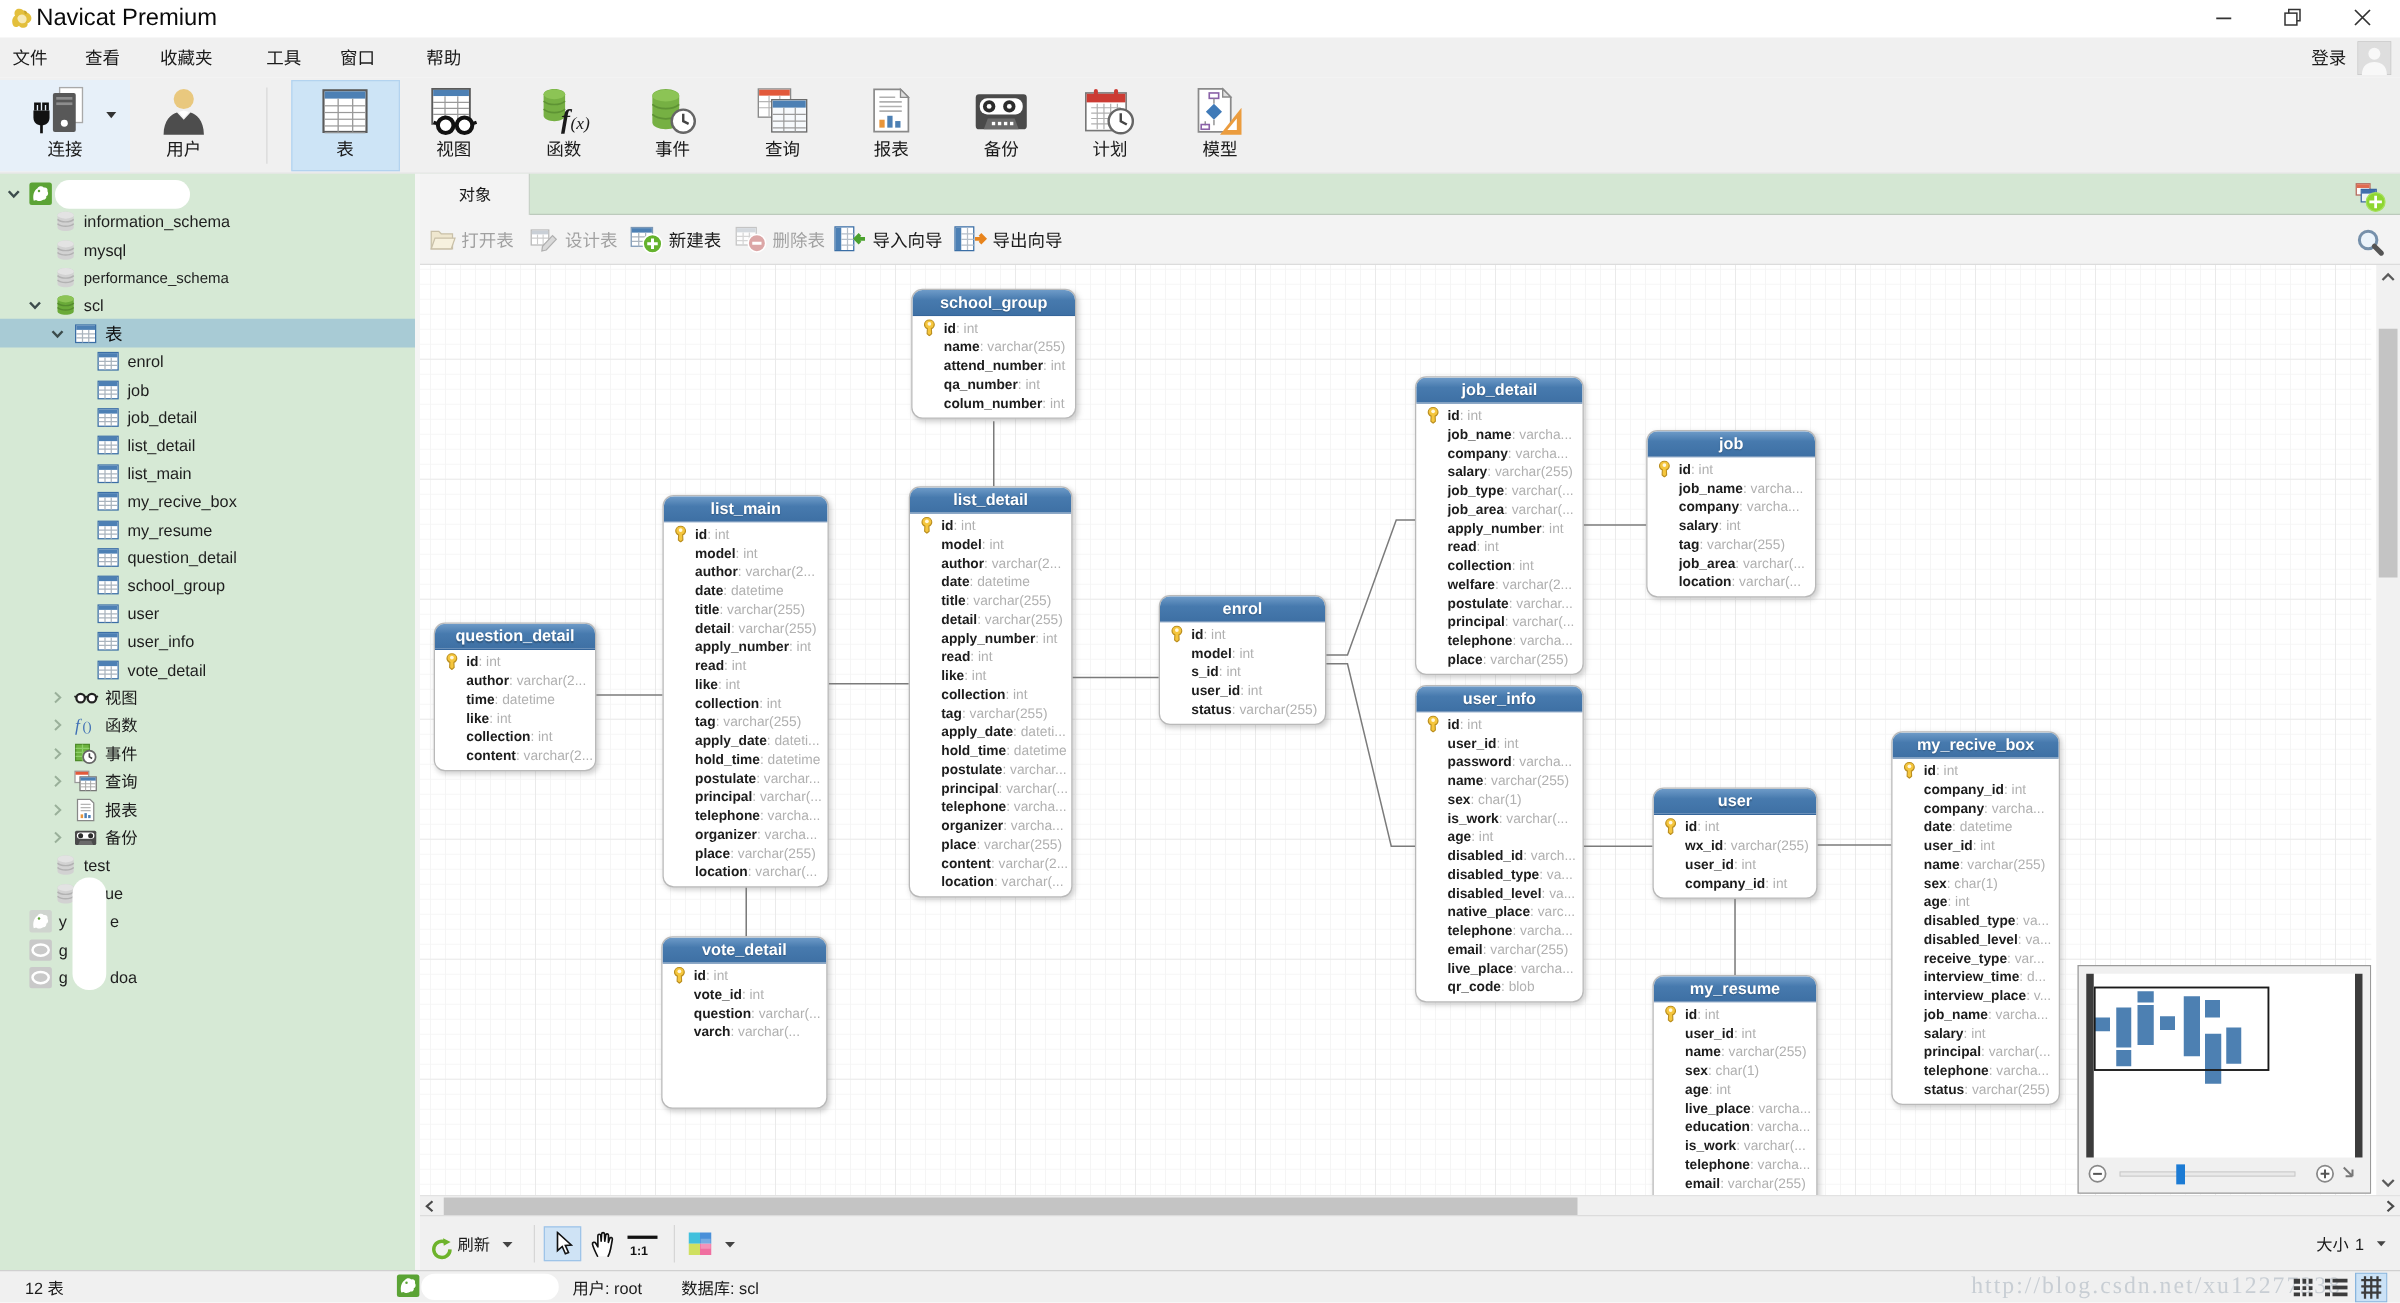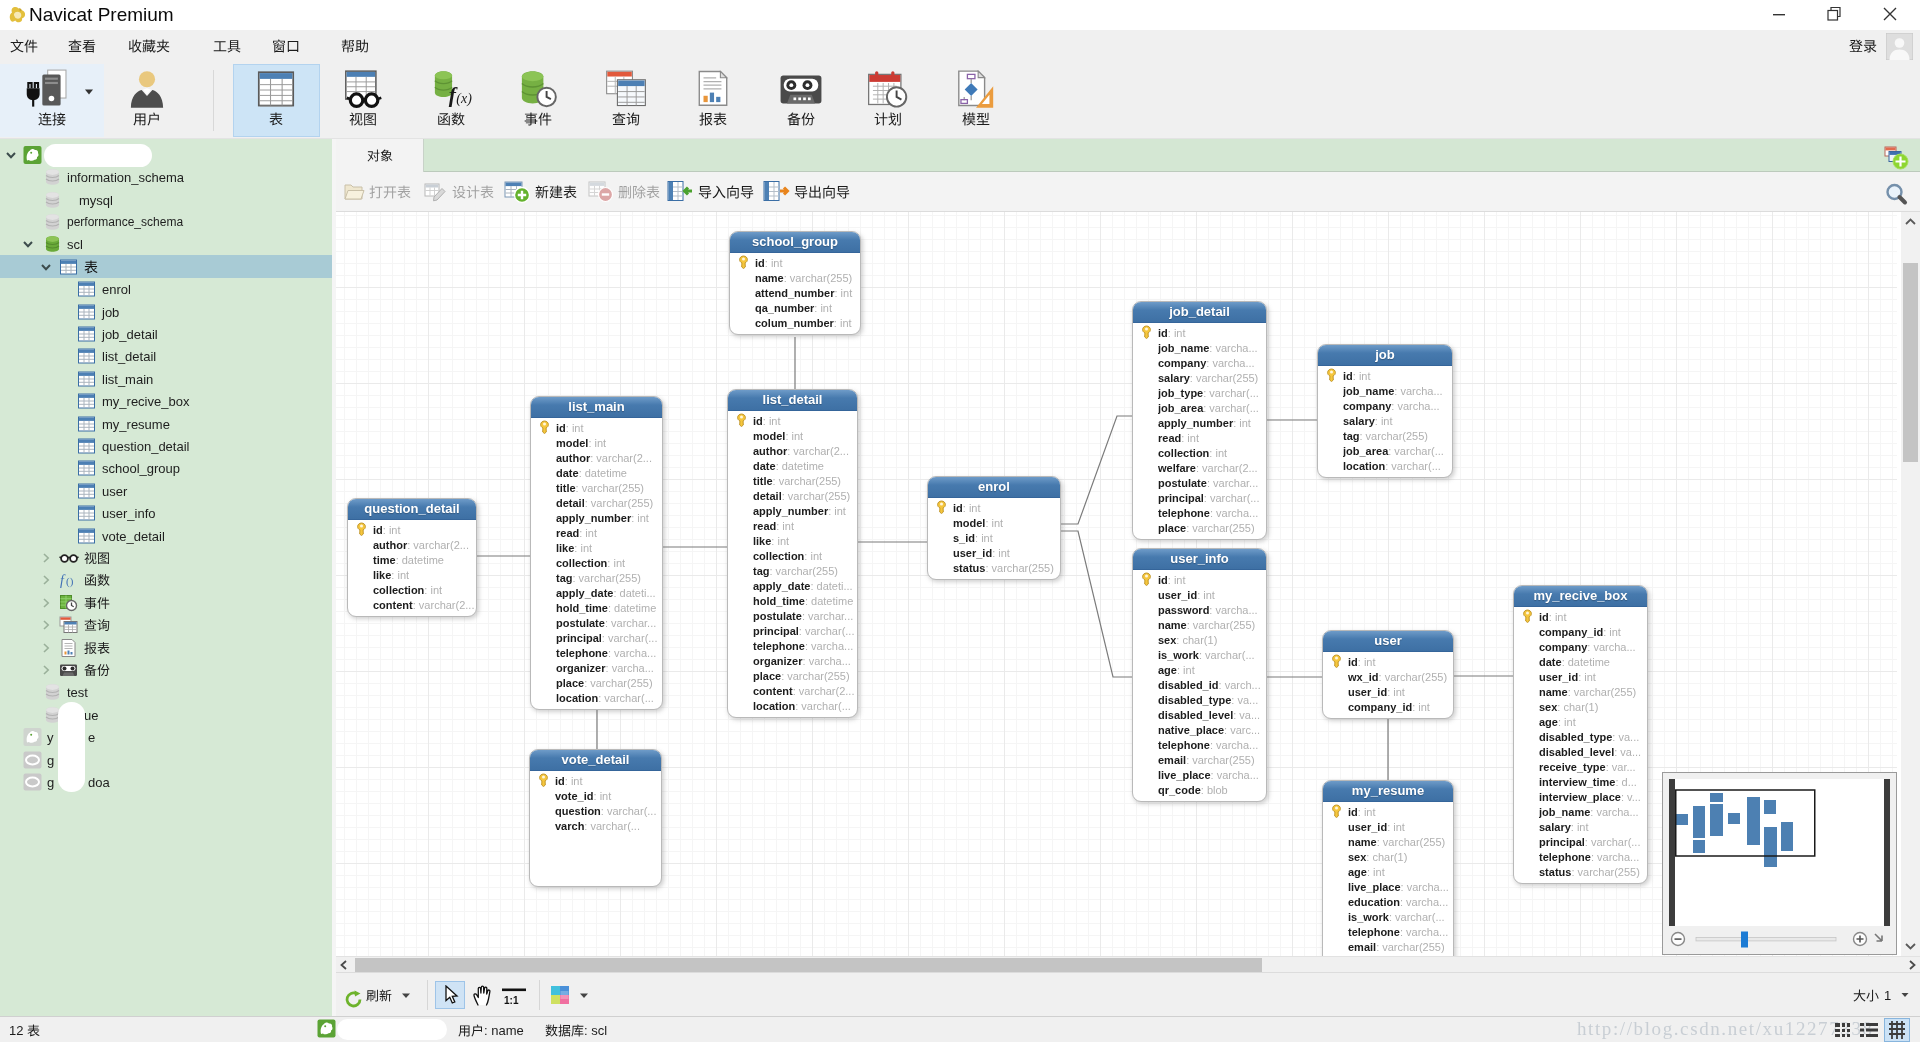--- a/index.html
+++ b/index.html
@@ -344,21 +344,21 @@
     </div>
     <div class="trow" style="top:49.0px;">
       <span class="abs" style="left:43px;top:50%;transform:translateY(-50%);display:flex;align-items:center">
         <svg width="19" height="19" viewBox="0 0 19 19">
 <path d="M3,4.6 C3,3 5.9,1.8 9.5,1.8 C13.1,1.8 16,3 16,4.6 L16,14.4 C16,16 13.1,17.2 9.5,17.2 C5.9,17.2 3,16 3,14.4 Z" fill="#d2d2d2"></path>
 <ellipse cx="9.5" cy="4.6" rx="6.5" ry="2.8" fill="#e3e3e3"></ellipse>
 <path d="M3,8 C4.5,9.4 6.8,10 9.5,10 C12.2,10 14.5,9.4 16,8" stroke="#b2b2b2" stroke-width="1.1" fill="none"></path>
 <path d="M3,11.5 C4.5,12.9 6.8,13.5 9.5,13.5 C12.2,13.5 14.5,12.9 16,11.5" stroke="#b2b2b2" stroke-width="1.1" fill="none"></path>
         </svg>
       </span>
-      <span class="abs" style="left:79px;top:50%;transform:translateY(-50%);display:flex;align-items:flex-start">
+      <span class="abs" style="left:67px;top:50%;transform:translateY(-50%);display:flex;align-items:flex-start">
         <span style="font-size:13px;color:#1e1e1e;font-family:'Liberation Sans',sans-serif">mysql</span>
       </span>
     </div>
     <div class="trow" style="top:71.4px;">
       <span class="abs" style="left:43px;top:50%;transform:translateY(-50%);display:flex;align-items:center">
         <svg width="19" height="19" viewBox="0 0 19 19">
 <path d="M3,4.6 C3,3 5.9,1.8 9.5,1.8 C13.1,1.8 16,3 16,4.6 L16,14.4 C16,16 13.1,17.2 9.5,17.2 C5.9,17.2 3,16 3,14.4 Z" fill="#d2d2d2"></path>
 <ellipse cx="9.5" cy="4.6" rx="6.5" ry="2.8" fill="#e3e3e3"></ellipse>
 <path d="M3,8 C4.5,9.4 6.8,10 9.5,10 C12.2,10 14.5,9.4 16,8" stroke="#b2b2b2" stroke-width="1.1" fill="none"></path>
 <path d="M3,11.5 C4.5,12.9 6.8,13.5 9.5,13.5 C12.2,13.5 14.5,12.9 16,11.5" stroke="#b2b2b2" stroke-width="1.1" fill="none"></path>
@@ -1247,40 +1247,40 @@
       <svg class="k" style="width:13px;height:13px;fill:#1c1c1c" viewBox="0 0 100 100">
         <path d="M46.4 5.4V85.6C46.4 87.6 45.6 88.2 43.6 88.3C41.5 88.4 34.3 88.5 27 88.2C28.2 90.3 29.6 93.9 30.1 96C39.5 96.1 45.7 95.9 49.4 94.6C53 93.4 54.5 91.1 54.5 85.6V5.4ZM70.5 30.9C79.1 45.3 87.2 64 89.5 75.9L97.6 72.6C95 60.6 86.5 42.2 77.7 28.2ZM20.2 28.9C17.7 42.3 12.1 59.6 3.2 70.2C5.3 71.1 8.6 72.9 10.3 74.2C19.4 63.1 25.3 45 28.6 30.3Z"></path>
       </svg>
       <span style="font-size:13px;color:#1c1c1c;margin-left:5px">1</span>
     </div>
     <svg class="abs" style="left:1564px;top:19px" width="10" height="7" viewBox="0 0 10 7">
       <path d="M1.5,1 L5,5 L8.5,1 Z" fill="#444"></path>
     </svg>
   </div>
 <div class="statusbar">
-    <div class="abs lab" style="left:9px;top:0;height:26px">
+    <div class="abs lab" style="left:20px;top:0;height:26px">
       <span style="font-size:13px;color:#1c1c1c;margin-right:4px">12</span>
       <svg class="k" style="width:13px;height:13px;fill:#1c1c1c" viewBox="0 0 100 100">
         <path d="M25.2 95.9C27.5 94.4 31.2 93.1 59.1 84.2C58.7 82.6 58.1 79.7 57.9 77.6L33.5 84.9V62.9C39.5 58.8 44.9 54.3 49.2 49.5C57 70.5 71 85.7 91.7 92.6C92.8 90.6 95 87.7 96.7 86.1C86.8 83.2 78.3 78.3 71.4 71.8C77.7 67.9 85 62.7 90.8 57.8L84.6 53.4C80.2 57.7 73.2 63.1 67.2 67.3C62.8 62.1 59.2 56.1 56.6 49.5H93.4V43H53.6V34.1H85.8V27.9H53.6V19.4H90.2V12.9H53.6V4H46V12.9H10.5V19.4H46V27.9H15.6V34.1H46V43H6.5V49.5H39.7C30.2 58 16 65.7 3.6 69.7C5.2 71.2 7.4 74 8.6 75.8C14.2 73.8 20.1 71 25.8 67.7V82.5C25.8 86.5 23.6 88.2 21.9 89.1C23.1 90.7 24.7 94.1 25.2 95.9Z"></path>
       </svg>
     </div>
     <div class="abs" style="left:317px;top:2px"><svg width="19" height="19" viewBox="0 0 19 19">
 <rect x="0.5" y="0.5" width="18" height="18" rx="2" fill="#5ba335"></rect>
 <path d="M4,15 C3,11 4,7 7,5 C8,3.5 10.5,3 12,4.5 C14,4 15.5,5.5 15,7.5 C16,9 15.5,11 14,11.5 C14.5,13 13,14.5 11.5,14.2 C10,15.5 7,15.8 6,14.5 Z" fill="#fff"></path>
 <circle cx="8.2" cy="7.2" r="1" fill="#5ba335"></circle>
       </svg></div>
     <div class="pill" style="left:337px;top:2px;width:110px;height:21px"></div>
     <div class="abs lab" style="left:458px;top:0;height:26px">
       <svg class="k" style="width:13px;height:13px;fill:#1c1c1c" viewBox="0 0 100 100">
         <path d="M15.3 11V47.3C15.3 61.4 14.3 79.1 3.2 91.6C4.9 92.5 7.9 95 9 96.5C16.7 88 20.1 76.5 21.6 65.3H46.7V95.1H54.3V65.3H81.3V85.8C81.3 87.6 80.6 88.2 78.6 88.3C76.7 88.4 69.9 88.5 62.9 88.2C63.9 90.2 65.1 93.5 65.5 95.4C74.9 95.5 80.7 95.4 84.1 94.2C87.5 93 88.7 90.7 88.7 85.8V11ZM22.7 18.2H46.7V34.3H22.7ZM81.3 18.2V34.3H54.3V18.2ZM22.7 41.4H46.7V58.2H22.3C22.6 54.4 22.7 50.7 22.7 47.3ZM81.3 41.4V58.2H54.3V41.4Z"></path>
       </svg>
       <svg class="k" style="width:13px;height:13px;fill:#1c1c1c" viewBox="0 0 100 100">
         <path d="M24.7 26.5H76.9V46.6H24.6L24.7 41.3ZM44.1 5.4C46.1 9.8 48.3 15.4 49.5 19.5H16.9V41.3C16.9 56.4 15.6 77.2 3.4 92.1C5.2 92.9 8.5 95.2 9.9 96.6C19.7 84.6 23.2 68 24.3 53.6H76.9V60.2H84.5V19.5H52.8L57.4 18.1C56.2 14.2 53.7 8.1 51.3 3.5Z"></path>
       </svg>
-      <span style="font-size:13px;color:#1c1c1c">: name</span>
+      <span style="font-size:13px;color:#1c1c1c">: root</span>
     </div>
     <div class="abs lab" style="left:545px;top:0;height:26px">
       <svg class="k" style="width:13px;height:13px;fill:#1c1c1c" viewBox="0 0 100 100">
         <path d="M44.3 5.9C42.5 9.8 39.3 15.7 36.8 19.2L41.7 21.6C44.3 18.3 47.7 13.3 50.6 8.7ZM8.8 8.7C11.4 12.9 14.1 18.4 15 21.9L20.7 19.4C19.8 15.8 17.1 10.4 14.3 6.5ZM41 62C38.7 67.2 35.5 71.6 31.7 75.4C27.9 73.5 24 71.6 20.3 70C21.7 67.6 23.3 64.9 24.7 62ZM11 72.7C15.9 74.6 21.4 77.1 26.4 79.7C20 84.3 12.3 87.5 4.1 89.4C5.4 90.8 7 93.4 7.7 95.2C16.9 92.7 25.4 88.8 32.6 83C35.9 85 38.9 86.9 41.2 88.6L46 83.7C43.7 82.1 40.8 80.3 37.5 78.5C42.8 72.8 47 65.8 49.5 57.1L45.4 55.4L44.2 55.7H27.8L30 50.5L23.3 49.3C22.6 51.3 21.6 53.5 20.6 55.7H7V62H17.5C15.4 66 13.1 69.7 11 72.7ZM25.7 3.9V22.6H5V28.8H23.4C18.6 35.3 10.9 41.5 3.9 44.5C5.4 45.9 7.1 48.5 8 50.2C14.1 46.9 20.7 41.3 25.7 35.4V47.6H32.7V34C37.5 37.5 43.6 42.2 46.1 44.5L50.3 39.1C47.9 37.4 39.1 31.8 34.2 28.8H53.1V22.6H32.7V3.9ZM62.9 4.8C60.4 22.4 55.9 39.2 48.1 49.7C49.7 50.7 52.6 53.1 53.8 54.3C56.4 50.6 58.6 46.2 60.6 41.3C62.8 51.1 65.7 60.2 69.4 68.1C63.8 77.6 56 84.9 45.1 90.2C46.5 91.7 48.6 94.7 49.3 96.3C59.5 90.8 67.2 83.9 73.1 75.1C78.1 83.6 84.3 90.4 92.1 95.1C93.3 93.2 95.5 90.6 97.2 89.2C88.8 84.7 82.2 77.4 77.1 68.2C82.4 57.9 85.8 45.4 88 30.4H94.8V23.4H66.3C67.7 17.8 68.9 11.9 69.8 5.9ZM80.9 30.4C79.3 41.9 76.9 51.9 73.3 60.4C69.5 51.4 66.7 41.2 64.8 30.4Z"></path>
       </svg>
       <svg class="k" style="width:13px;height:13px;fill:#1c1c1c" viewBox="0 0 100 100">
         <path d="M48.4 64.2V96.1H55V92H85.8V95.7H92.7V64.2H73.4V51.8H95.8V45.3H73.4V34.3H92.3V8.4H39.5V38.6C39.5 54.5 38.6 76.3 28.2 91.7C29.9 92.5 33 94.7 34.4 95.9C42.7 83.7 45.5 66.7 46.4 51.8H66.3V64.2ZM46.8 14.9H85.1V27.7H46.8ZM46.8 34.3H66.3V45.3H46.7L46.8 38.6ZM55 85.8V70.6H85.8V85.8ZM16.7 4.1V24.2H4.2V31.2H16.7V53.1C11.5 54.7 6.7 56.1 2.9 57.1L4.9 64.5L16.7 60.7V86.6C16.7 88 16.2 88.4 15 88.4C13.8 88.5 9.9 88.5 5.6 88.4C6.5 90.4 7.5 93.5 7.7 95.3C14 95.4 17.9 95.1 20.3 93.9C22.8 92.8 23.7 90.7 23.7 86.6V58.4L35.2 54.6L34.1 47.7L23.7 51V31.2H35V24.2H23.7V4.1Z"></path>
       </svg>
       <svg class="k" style="width:13px;height:13px;fill:#1c1c1c" viewBox="0 0 100 100">
         <path d="M32.5 63.5C33.4 62.7 36.8 62.1 41.9 62.1H59.3V73.6H23.2V80.6H59.3V95.9H66.7V80.6H95.4V73.6H66.7V62.1H88.8V55.3H66.7V44.8H59.3V55.3H40.3C43.4 50.7 46.5 45.4 49.3 39.9H91.2V33.1H52.7L55.9 25.9L48.2 23.2C47.1 26.5 45.8 29.9 44.4 33.1H26V39.9H41.2C38.7 44.9 36.5 48.7 35.4 50.3C33.4 53.6 31.7 55.8 29.9 56.2C30.8 58.2 32.1 62 32.5 63.5ZM46.9 5.9C48.6 8.3 50.3 11.4 51.5 14.1H12.1V43C12.1 57.5 11.4 77.9 3.1 92.2C4.9 93 8.2 95.1 9.5 96.5C18.2 81.3 19.5 58.5 19.5 43V21.2H95.2V14.1H60C58.8 11 56.5 7.1 54.2 4Z"></path>

